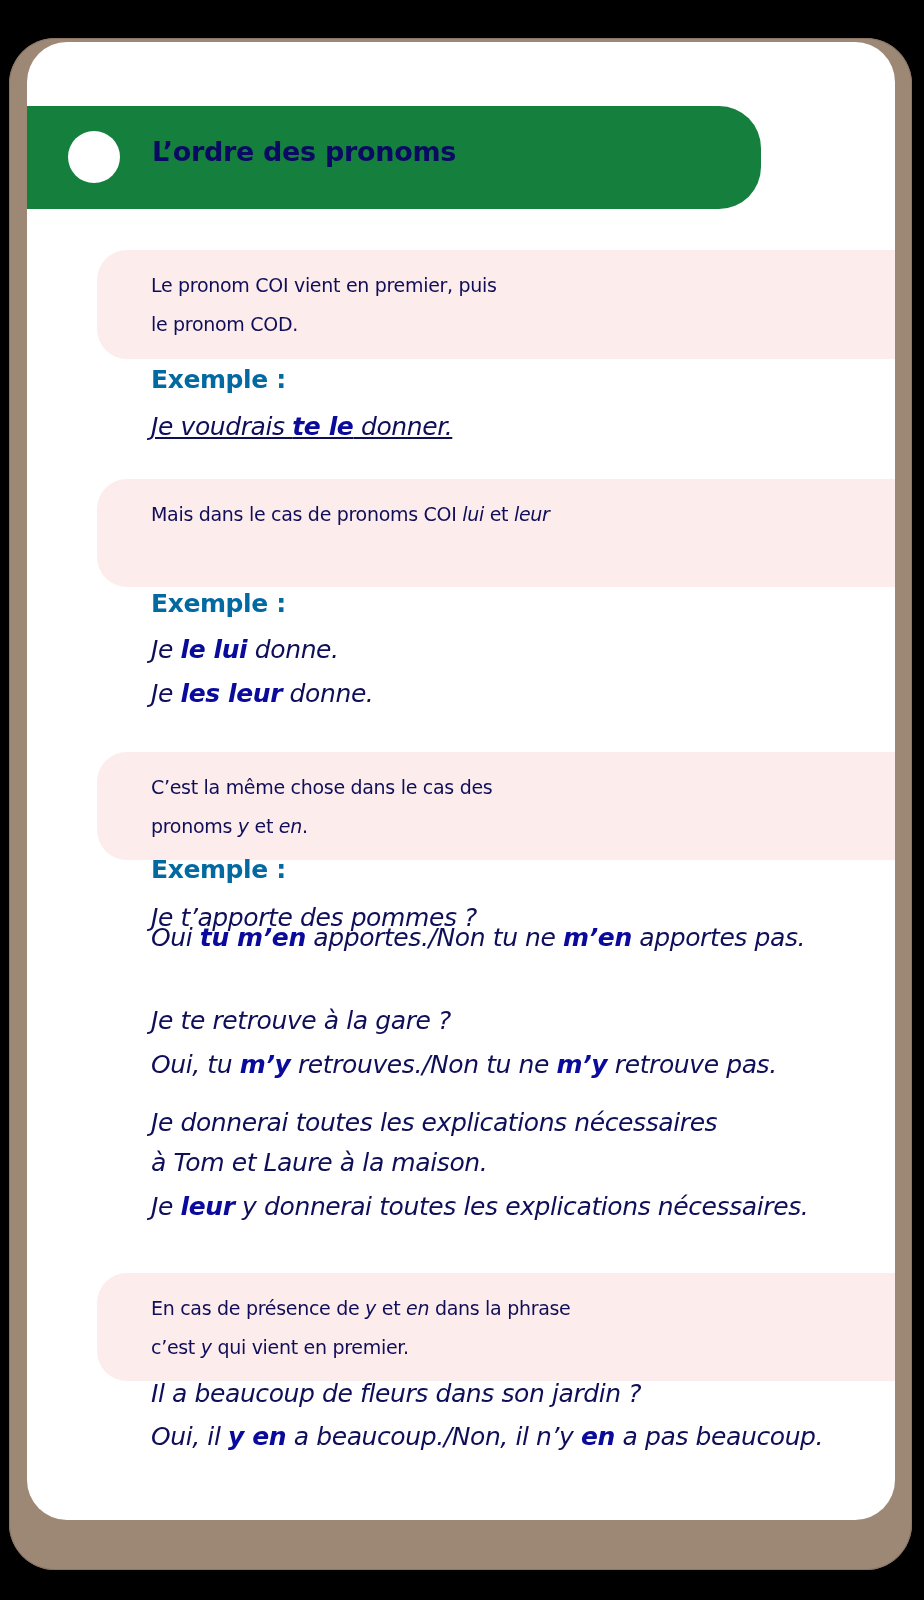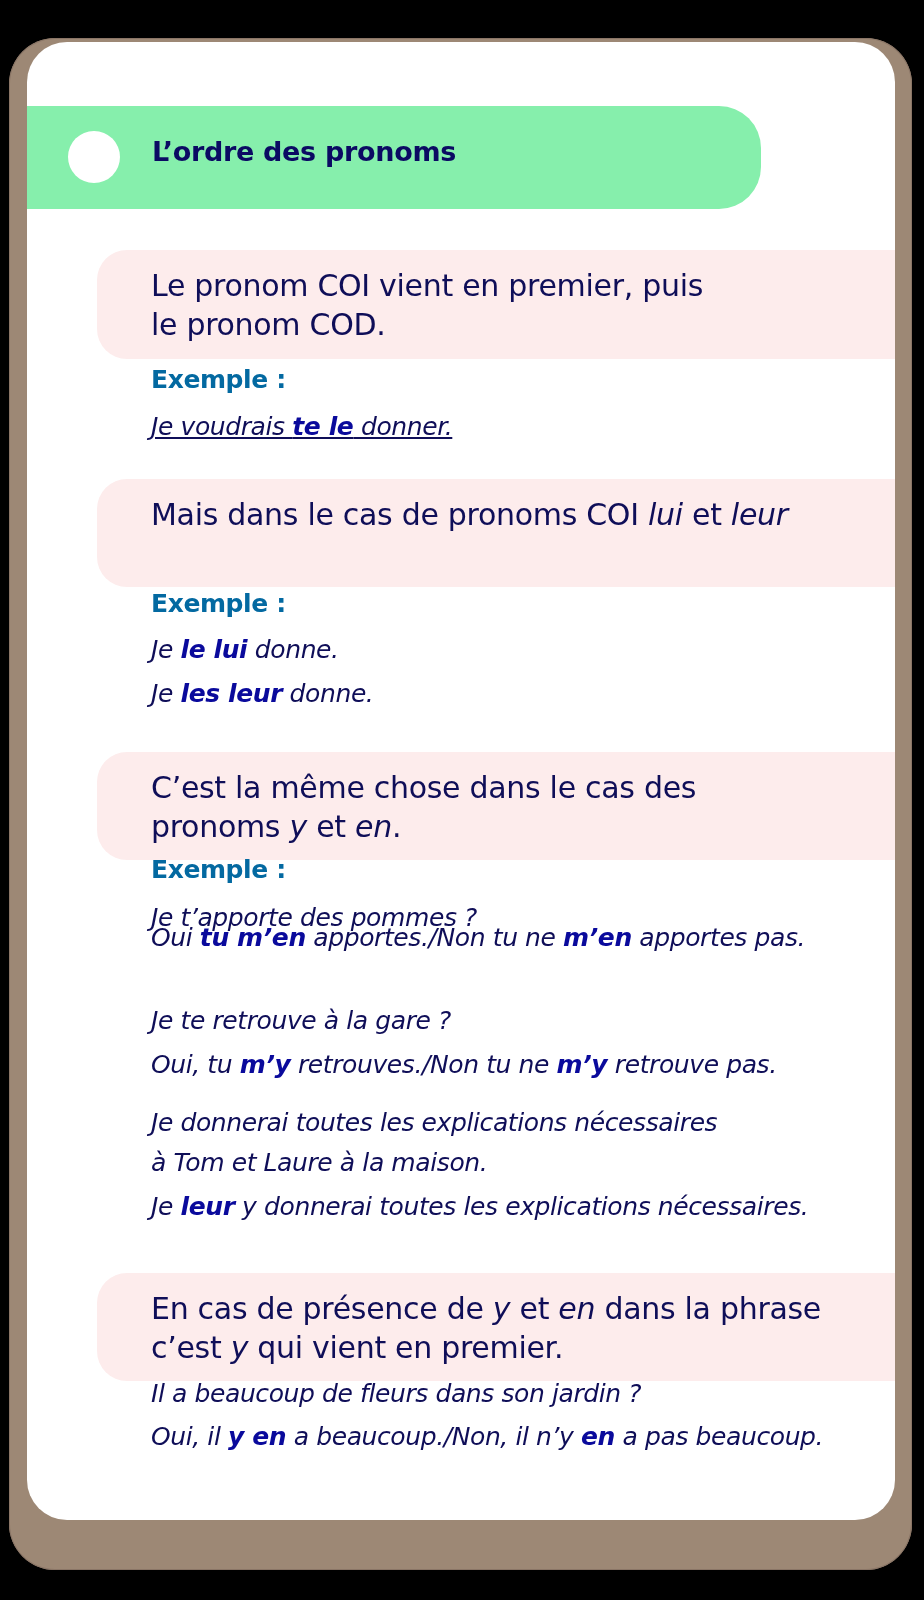--- a/index.html
+++ b/index.html
@@ -11,36 +11,36 @@
     position:absolute; left:9px; top:38px; width:903px; height:1532px;
     background:#9d8875; border-radius:46px;
     box-shadow: inset 0 0 0 1px #8a7566;
   }
   .card {
     position:absolute; left:27px; top:42px; width:868px; height:1478px;
     background:#ffffff; border-radius:40px; overflow:hidden;
   }
   .header-band {
     position:absolute; left:0; top:64px; width:734px; height:103px;
-    background:#86efac; border-radius:0 42px 42px 0;
+    background:#15803d; border-radius:0 42px 42px 0;
   }
   .header-circle {
     position:absolute; left:41px; top:25px; width:52px; height:52px;
     border-radius:50%; background:#ffffff;
   }
   .header-title {
     position:absolute; left:125px; top:30px; font-size:27px; font-weight:bold;
     color:#0b0a63; letter-spacing:-0.3px; white-space:nowrap;
   }
   .rule-box {
     position:absolute; left:70px; width:830px; background:#fdecec;
     border-radius:30px 0 0 30px;
   }
   .rule-text {
-    position:absolute; left:54px; top:16px; font-size:30px; line-height:39px;
+    position:absolute; left:54px; top:16px; font-size:19px; line-height:39px;
     color:#0f0e58; letter-spacing:-0.3px; white-space:nowrap;
   }
   .rule-text i { font-style:italic; }
   .line {
     position:absolute; left:124px; font-size:25px; line-height:32px;
     color:#0f0e58; letter-spacing:-0.4px; white-space:nowrap;
   }
   .example-label { font-weight:bold; color:#0369a1; }
   .ex { font-style:italic; }
   .hl { font-weight:bold; color:#0a0a9c; }

